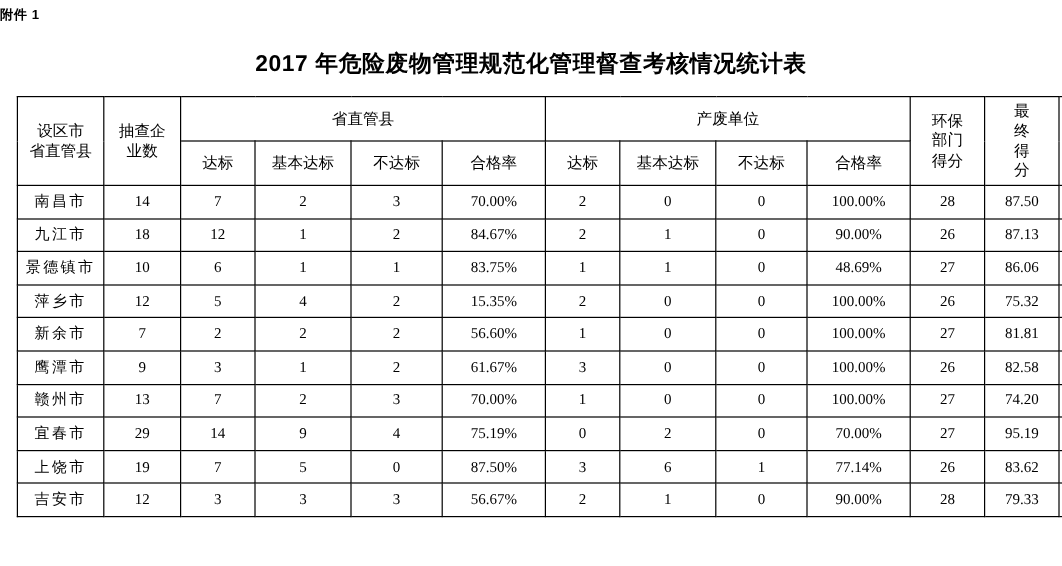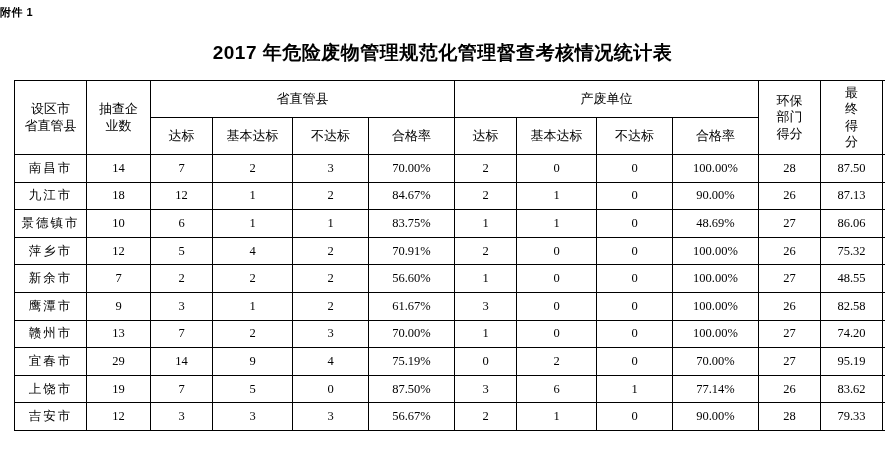--- a/index.html
+++ b/index.html
@@ -200,42 +200,42 @@
         <td>27</td>
         <td>86.06</td>
         <td>B</td>
       </tr>
       <tr>
         <td class="region">萍乡市</td>
         <td>12</td>
         <td>5</td>
         <td>4</td>
         <td>2</td>
-        <td>70.91%</td>
+        <td>15.35%</td>
         <td>2</td>
         <td>0</td>
         <td>0</td>
         <td>100.00%</td>
         <td>26</td>
         <td>75.32</td>
         <td>B</td>
       </tr>
       <tr>
         <td class="region">新余市</td>
         <td>7</td>
         <td>2</td>
         <td>2</td>
         <td>2</td>
         <td>56.60%</td>
         <td>1</td>
         <td>0</td>
         <td>0</td>
         <td>100.00%</td>
         <td>27</td>
-        <td>48.55</td>
+        <td>81.81</td>
         <td>B</td>
       </tr>
       <tr>
         <td class="region">鹰潭市</td>
         <td>9</td>
         <td>3</td>
         <td>1</td>
         <td>2</td>
         <td>61.67%</td>
         <td>3</td>

